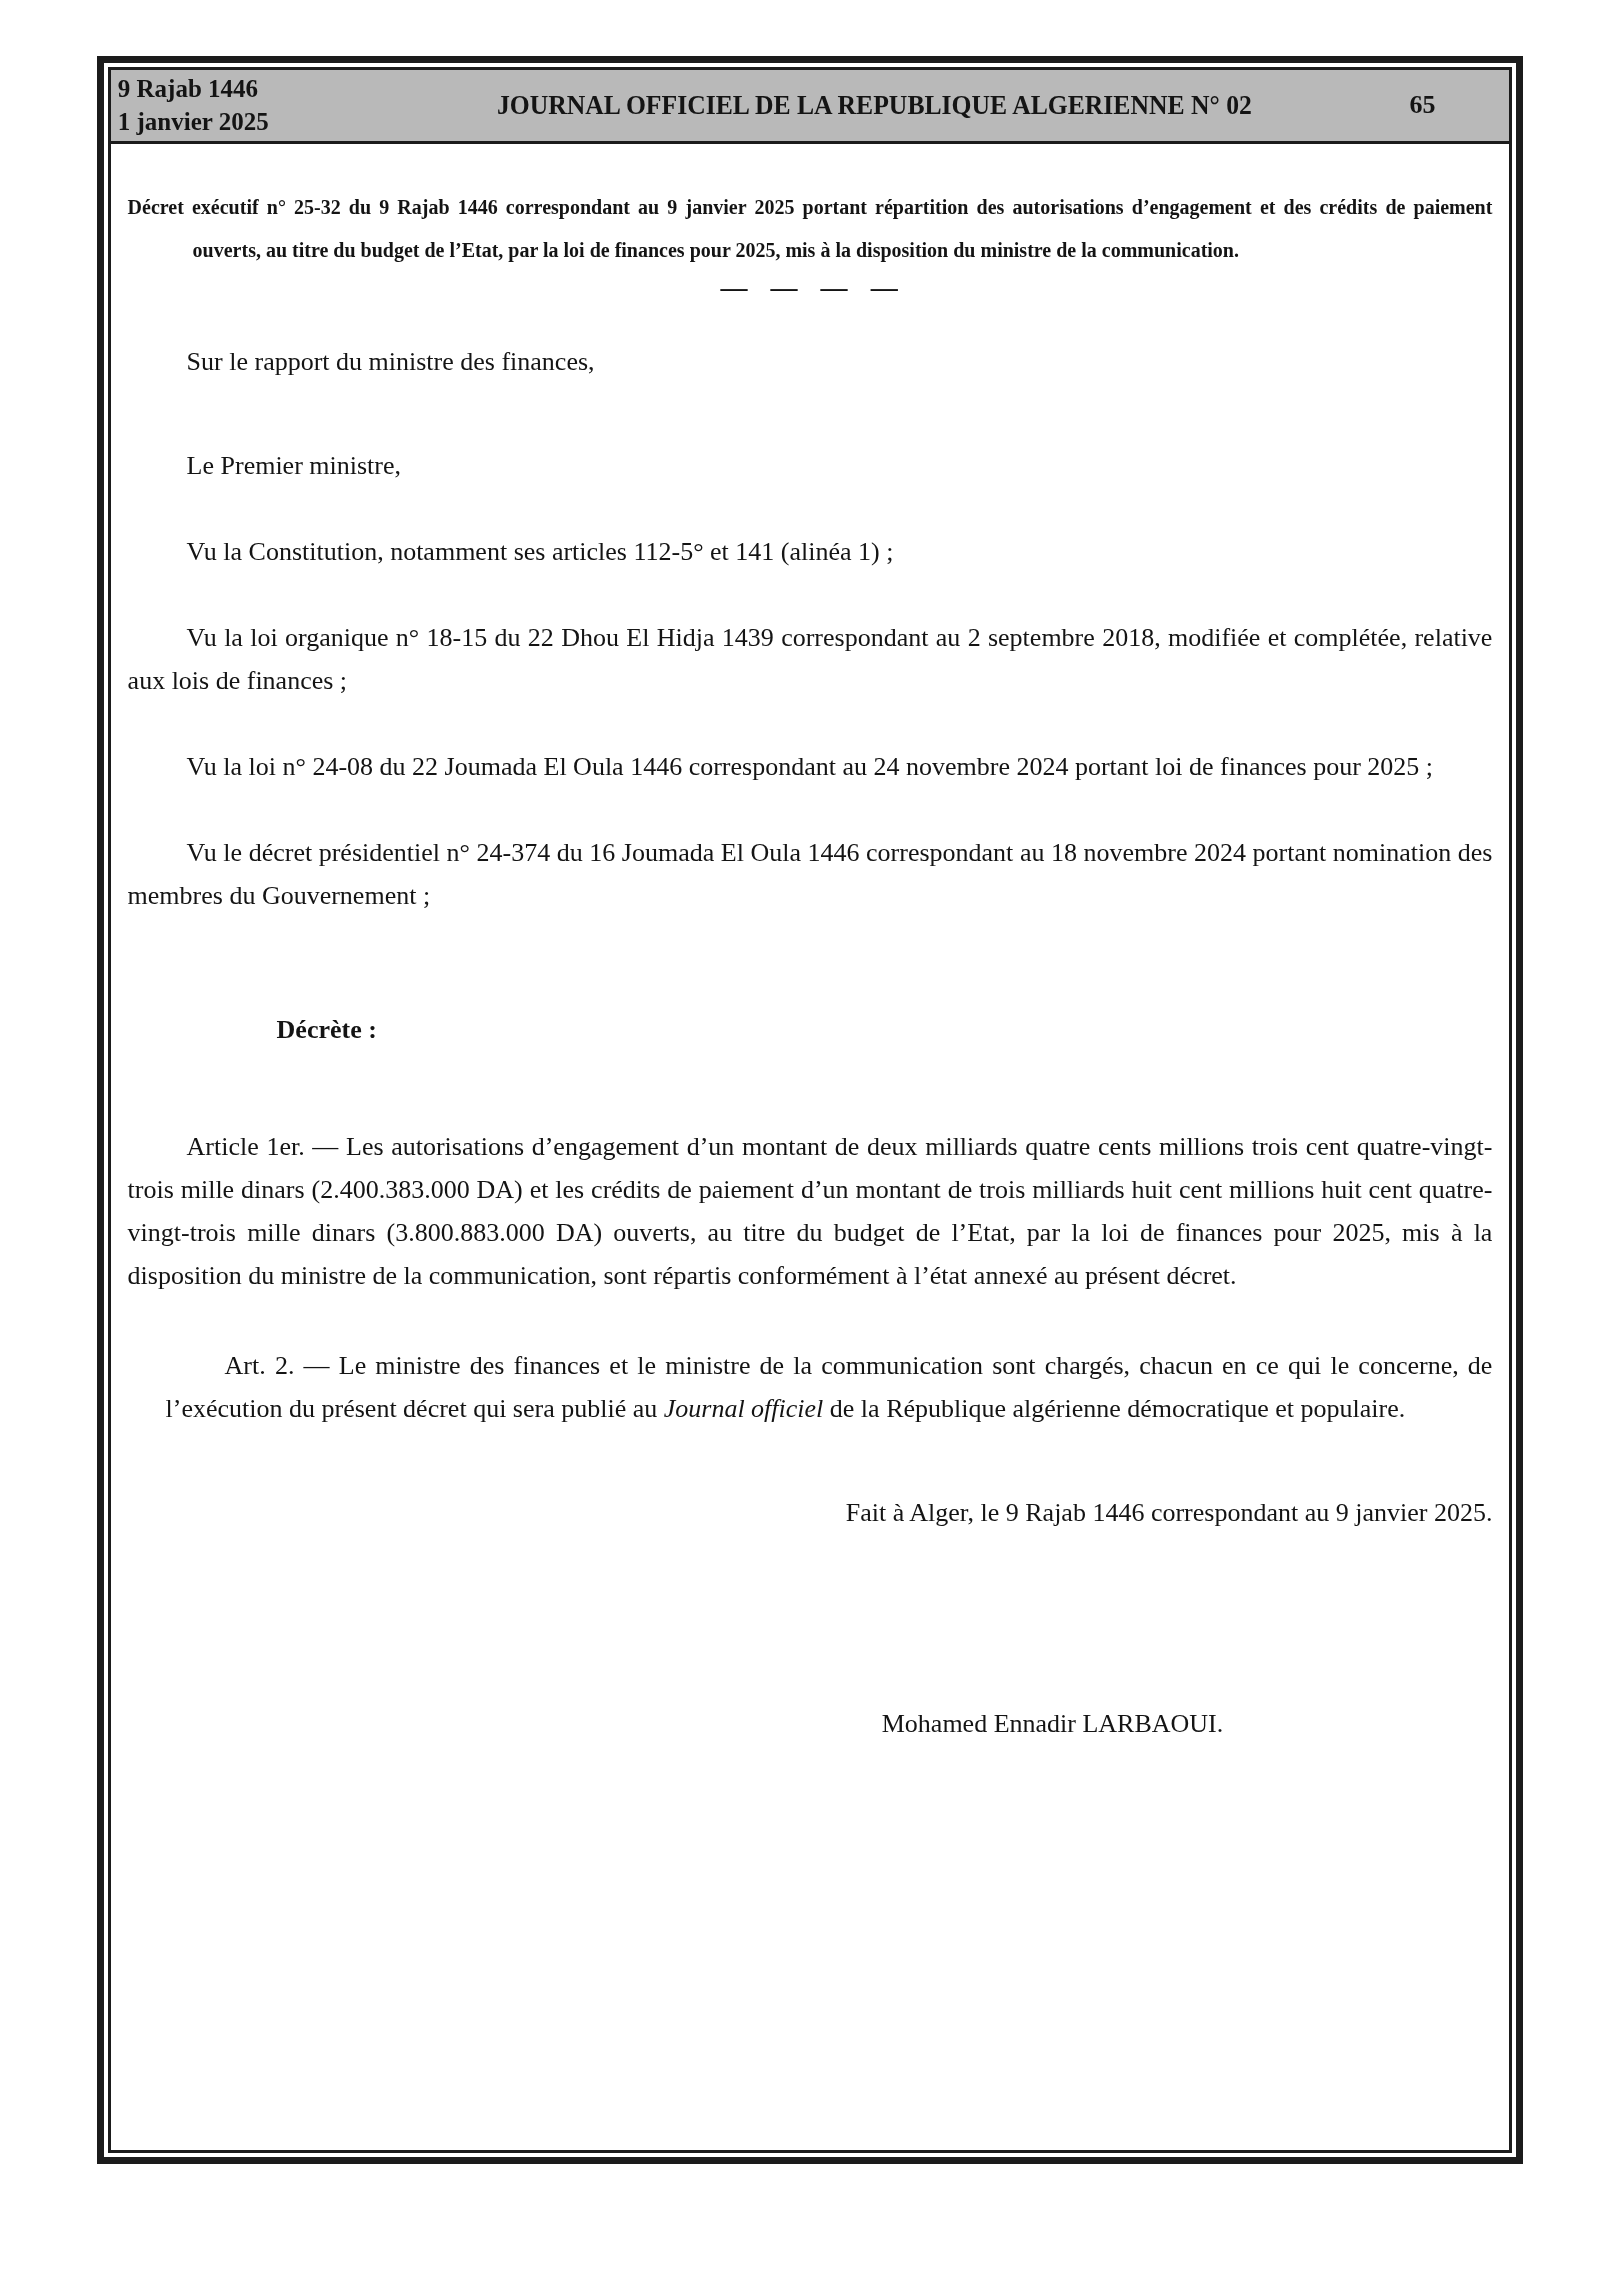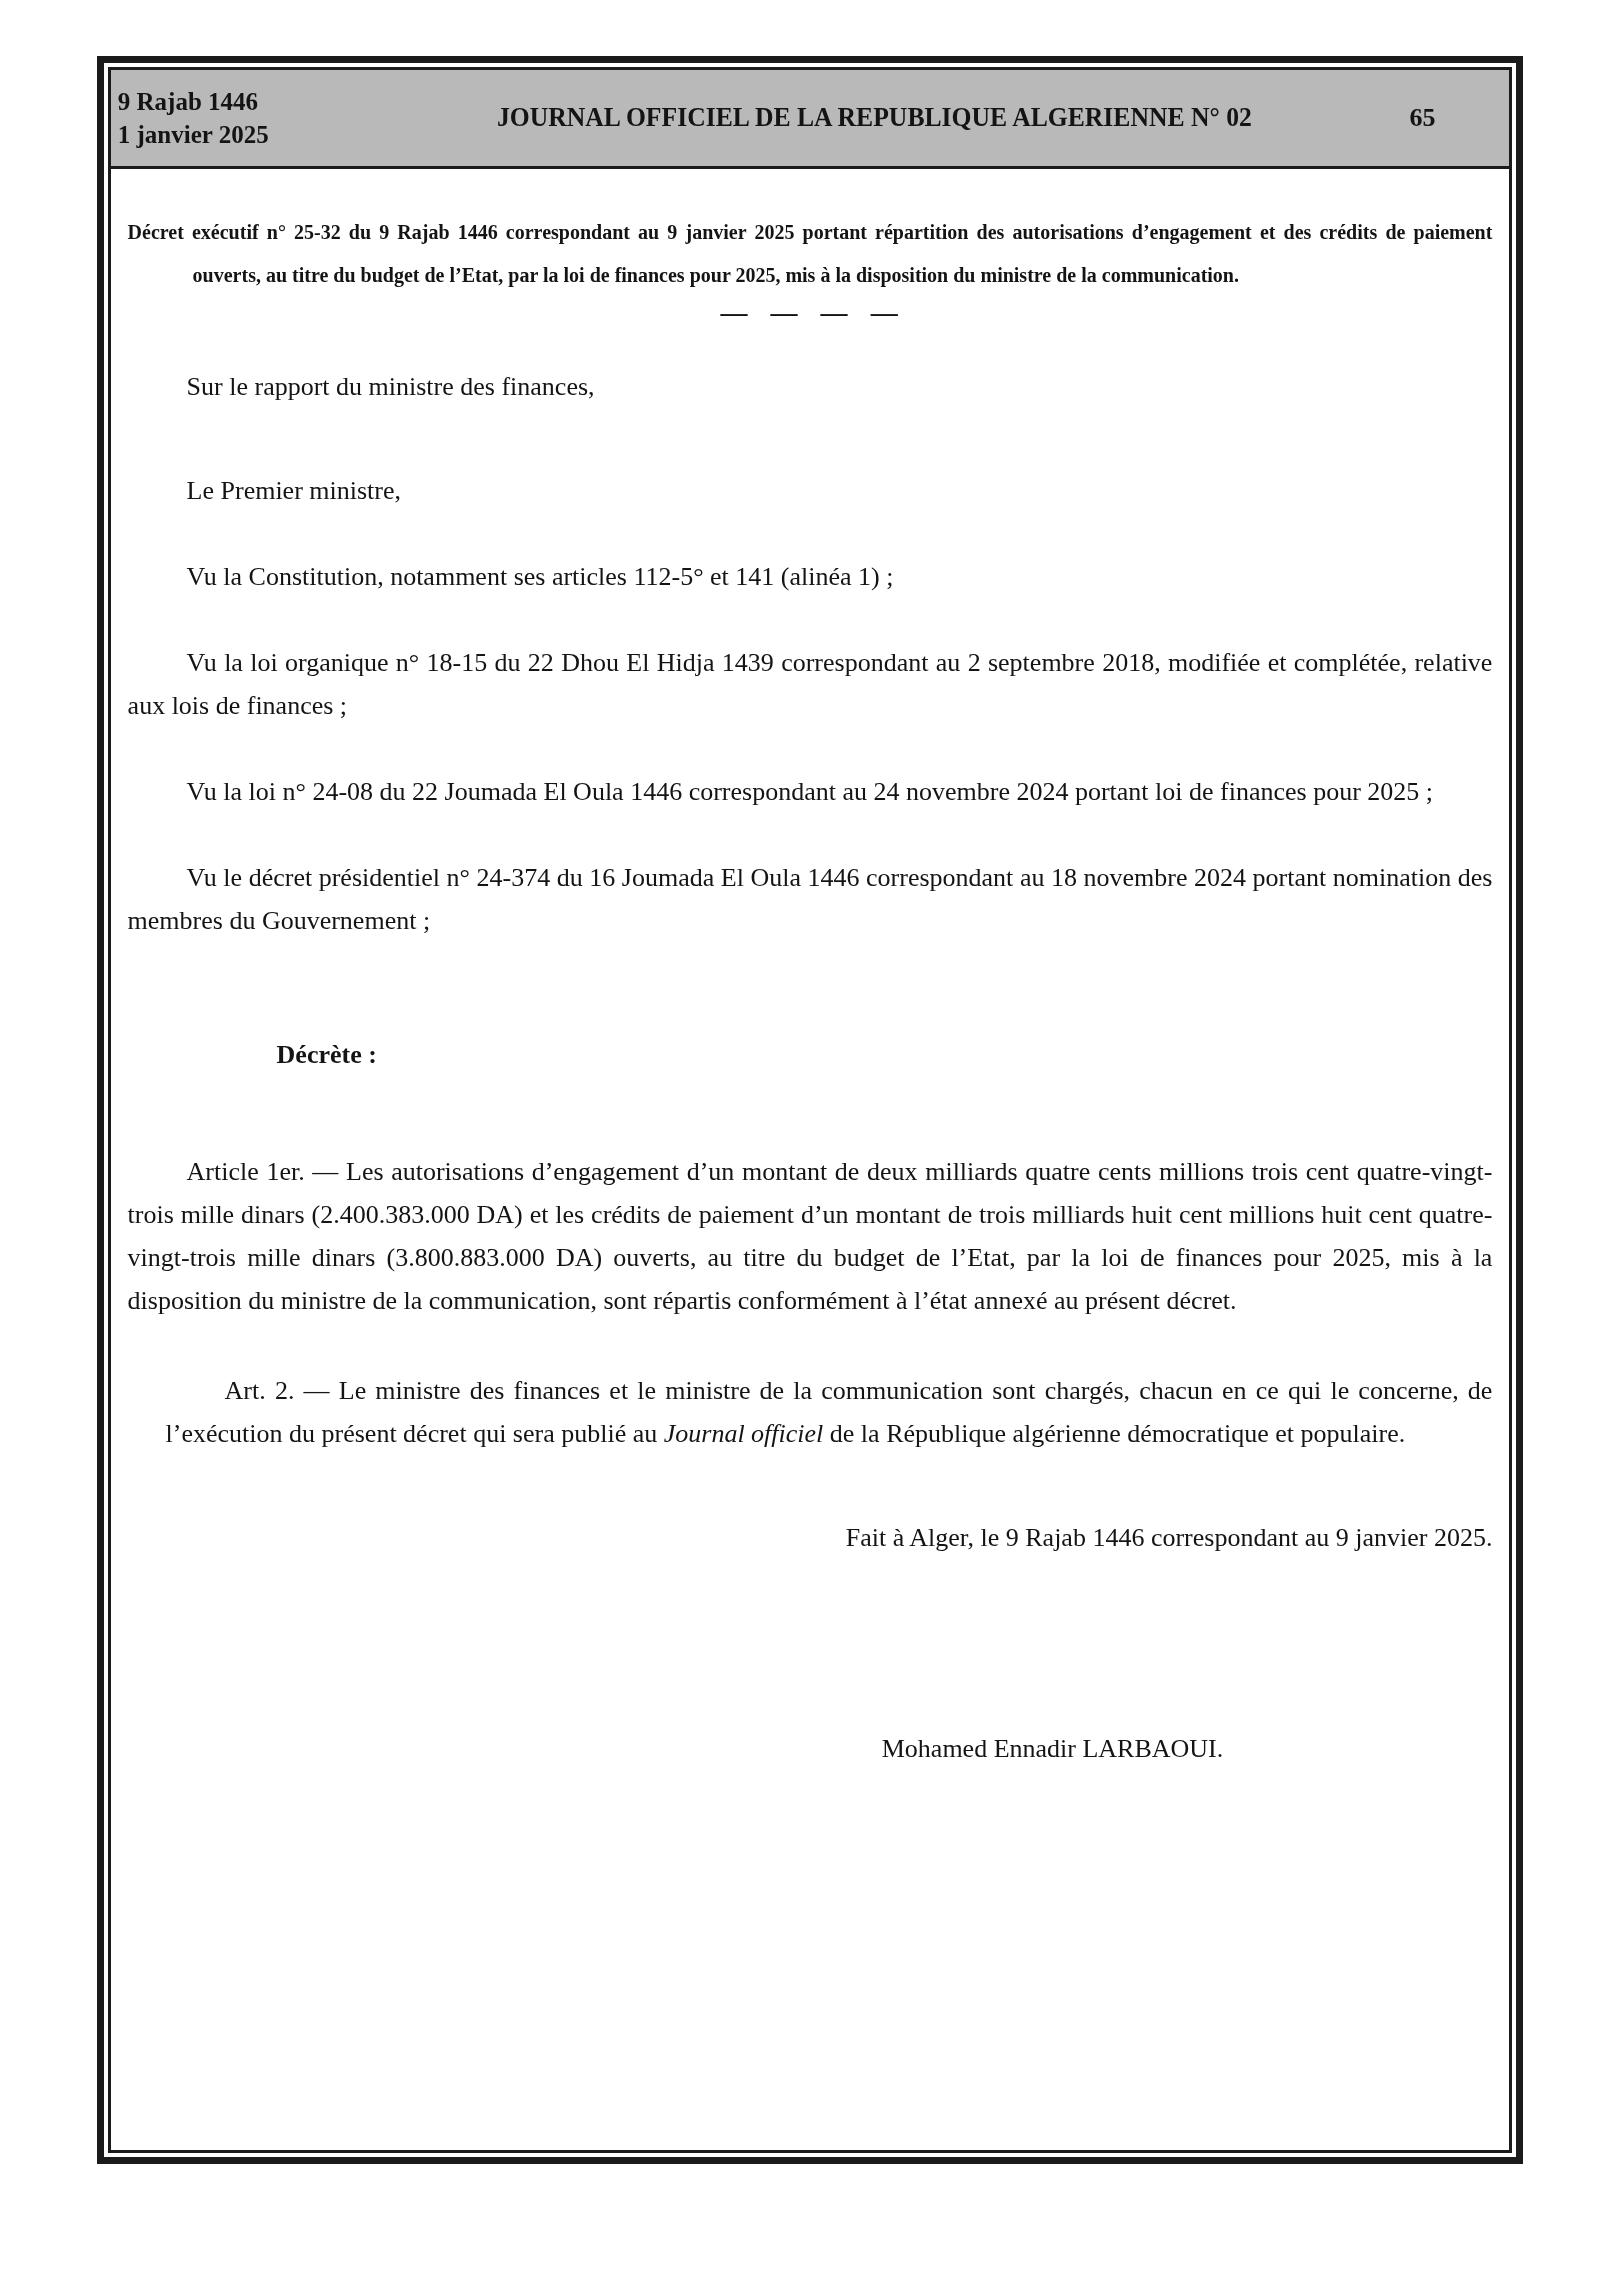--- a/index.html
+++ b/index.html
@@ -17,21 +17,21 @@
     border: 7.2px solid #1b1b1b;
     padding: 3.6px;
     background: #ffffff;
   }
   .frame-inner {
     width: 100%; height: 100%;
     border: 3.6px solid #1b1b1b;
     overflow: hidden;
   }
   .masthead {
-    height: 99px;
+    height: 74px;
     background: #b9b9b9;
     border-bottom: 3.6px solid #1b1b1b;
     display: flex; align-items: center;
   }
   .dates {
     width: 228px; padding-left: 7.2px;
     font-weight: bold; font-size: 25px; line-height: 33px;
     white-space: nowrap;
   }
   .journal-title {

